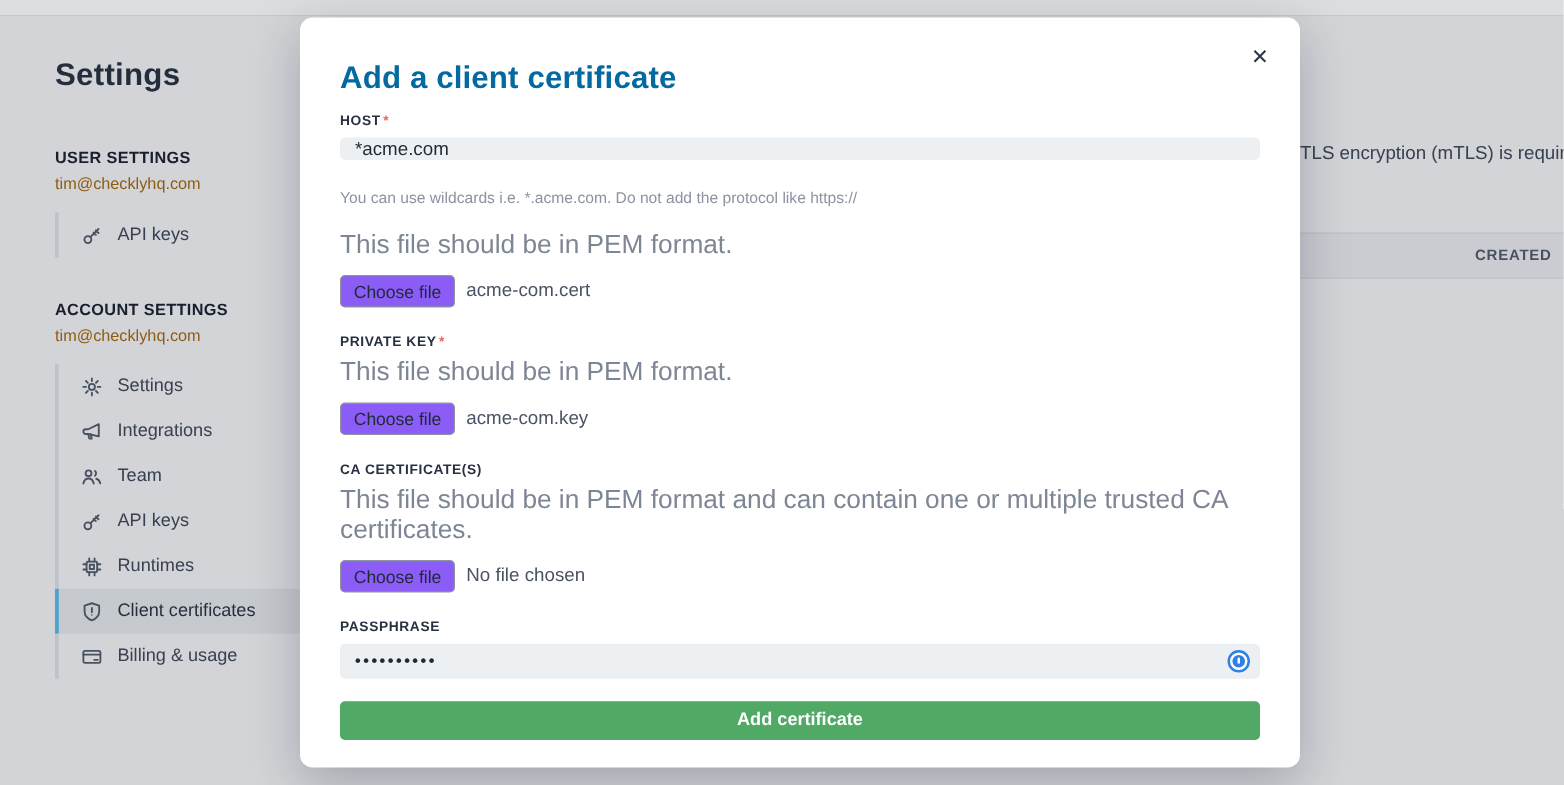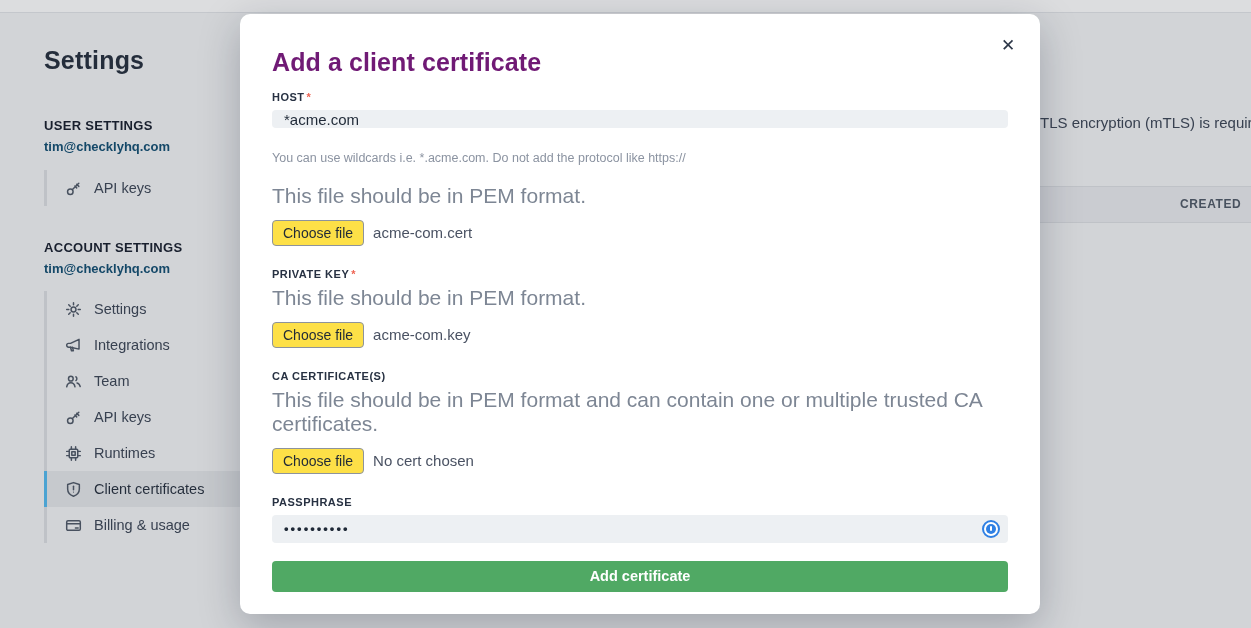--- a/index.html
+++ b/index.html
@@ -6,21 +6,21 @@
   html,body { width:1251px; height:628px; overflow:hidden; }
   body { font-family:"Liberation Sans", sans-serif; position:relative; background:#f3f4f6; }
 
   
   .page { position:absolute; inset:0; background:#f3f4f6; }
   .topbar { position:absolute; top:0; left:0; right:0; height:13px; background:#ffffff; border-bottom:1px solid #e2e4e8; }
 
   .sidebar { position:absolute; top:13px; left:0; width:260px; bottom:0; }
   .sb-title { position:absolute; top:33px; left:44px; font-size:25px; font-weight:700; color:#1f2937; letter-spacing:.2px; }
   .sb-heading { font-size:13px; font-weight:700; color:#111827; letter-spacing:.3px; }
-  .sb-email { font-size:13px; color:#0c4a6e; margin-top:6px;font-weight:bold; }
+  .sb-email { font-size:13px; color:#a16207; margin-top:6px; }
   .sb-sec1 { position:absolute; top:105px; left:44px; }
   .sb-sec2 { position:absolute; top:227px; left:44px; }
   .menu { position:absolute; left:44px; right:0; }
   .menu1 { top:157px; }
   .menu2 { top:278px; }
   .menu-item { height:36px; display:flex; align-items:center; gap:12px; padding-left:18px; border-left:3px solid #dcdee2; cursor:pointer; }
   .menu-item .mi-label { font-size:14.5px; color:#374151; }
   .menu-item.active { border-left-color:#4fb9ef; background:#e5e7ea; }
   .menu-item.active .mi-label { color:#1f2937; }
   .mi-icon { width:17px; height:17px; flex:0 0 17px; display:flex; align-items:center; }
@@ -32,30 +32,30 @@
 
   
   .overlay { position:absolute; inset:0; background:rgba(60,64,75,0.18); z-index:5; }
 
   
   .modal { position:absolute; z-index:10; left:240px; top:14px; width:800px; height:600px;
            background:#ffffff; border-radius:10px; box-shadow:0 12px 40px rgba(15,23,42,.25);
            padding:34px 32px 24px; }
   .modal-close { position:absolute; top:20px; right:20px; width:24px; height:24px; border:none; background:none;
                  font-size:17px; line-height:24px; color:#2d3748; cursor:pointer; text-align:center; }
-  .modal-title { font-size:25px; font-weight:700; color:#701a75; letter-spacing:.1px; margin-bottom:14px; }
+  .modal-title { font-size:25px; font-weight:700; color:#0369a1; letter-spacing:.1px; margin-bottom:14px; }
 
   .f-label { font-size:11px; font-weight:700; color:#273142; letter-spacing:.5px; margin-bottom:7px; }
   .f-label .req { color:#ee6352; margin-left:2px; }
   .text-input { width:736px; height:18px; background:#edf0f3; border:none; border-radius:4px;
                 font-family:"Liberation Sans", sans-serif; font-size:15px; color:#1f2937; padding:0 12px; outline:none; }
   .f-help-small { font-size:12.5px; color:#8b93a1; margin:22px 0 20px; }
   .f-help { font-size:21px; color:#7d8694; margin:-1px 0 12px; }
   .file-row { display:flex; align-items:center; margin-bottom:22px; }
-  .file-btn { height:26px; padding:1px 10px; background:#fde047; border:1px solid #8d939c; border-radius:4px;
+  .file-btn { height:26px; padding:1px 10px; background:#8b5cf6; border:1px solid #8d939c; border-radius:4px;
               font-family:"Liberation Sans", sans-serif; font-size:14px; color:#1f2937; cursor:pointer; }
   .file-name { font-size:15px; color:#4a5263; margin-left:9px; }
 
   .pass-wrap { position:relative; width:736px; margin-bottom:18px; }
   .pass-input { width:736px; height:28px; background:#edf0f3; border:none; border-radius:4px;
                 font-family:"Liberation Sans", sans-serif; font-size:13px; font-weight:700; letter-spacing:2px;
                 color:#1f2937; padding:0 34px 0 12px; outline:none; }
   .op-icon { position:absolute; right:8px; top:5px; width:18px; height:18px; border-radius:50%;
              background:#ffffff; border:2px solid #2f80e4; display:flex; align-items:center; justify-content:center; cursor:pointer; }
   .op-inner { width:10px; height:10px; border-radius:50%; background:#2f80e4; display:flex; align-items:center; justify-content:center; }
@@ -202,21 +202,21 @@
     <span class="file-name">acme-com.key</span>
   </div>
 
   
   <div class="f-label">
     <span>CA CERTIFICATE(S)</span>
   </div>
   <div class="f-help">This file should be in PEM format and can contain one or multiple trusted CA certificates.</div>
   <div class="file-row">
     <button class="file-btn">Choose file</button>
-    <span class="file-name">No cert chosen</span>
+    <span class="file-name">No file chosen</span>
   </div>
 
   
   <div class="f-label">
     <span>PASSPHRASE</span>
   </div>
   <div class="pass-wrap">
     <input class="pass-input" type="text" readonly="" value="••••••••••" style="">
     <div class="op-icon">
       <div class="op-inner">

